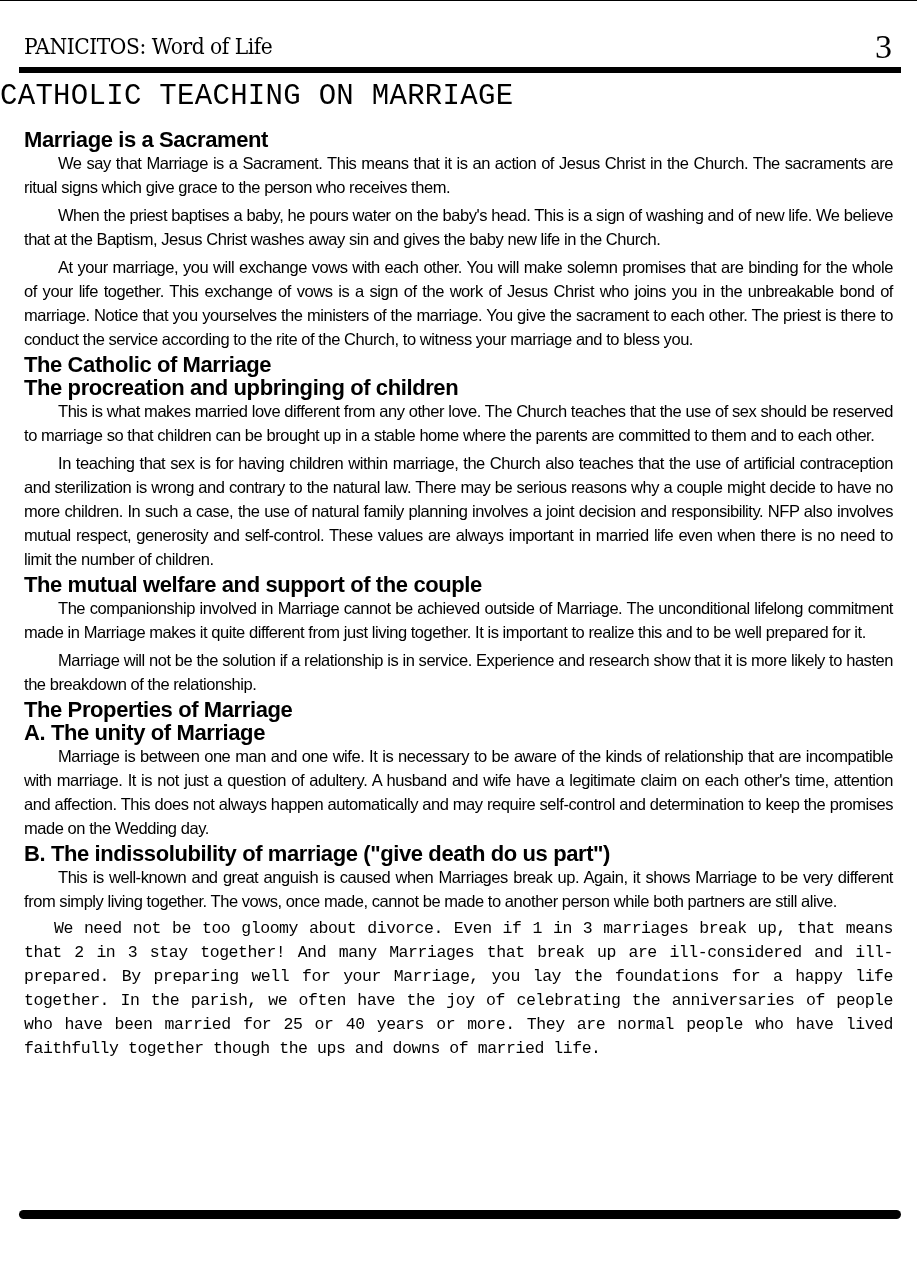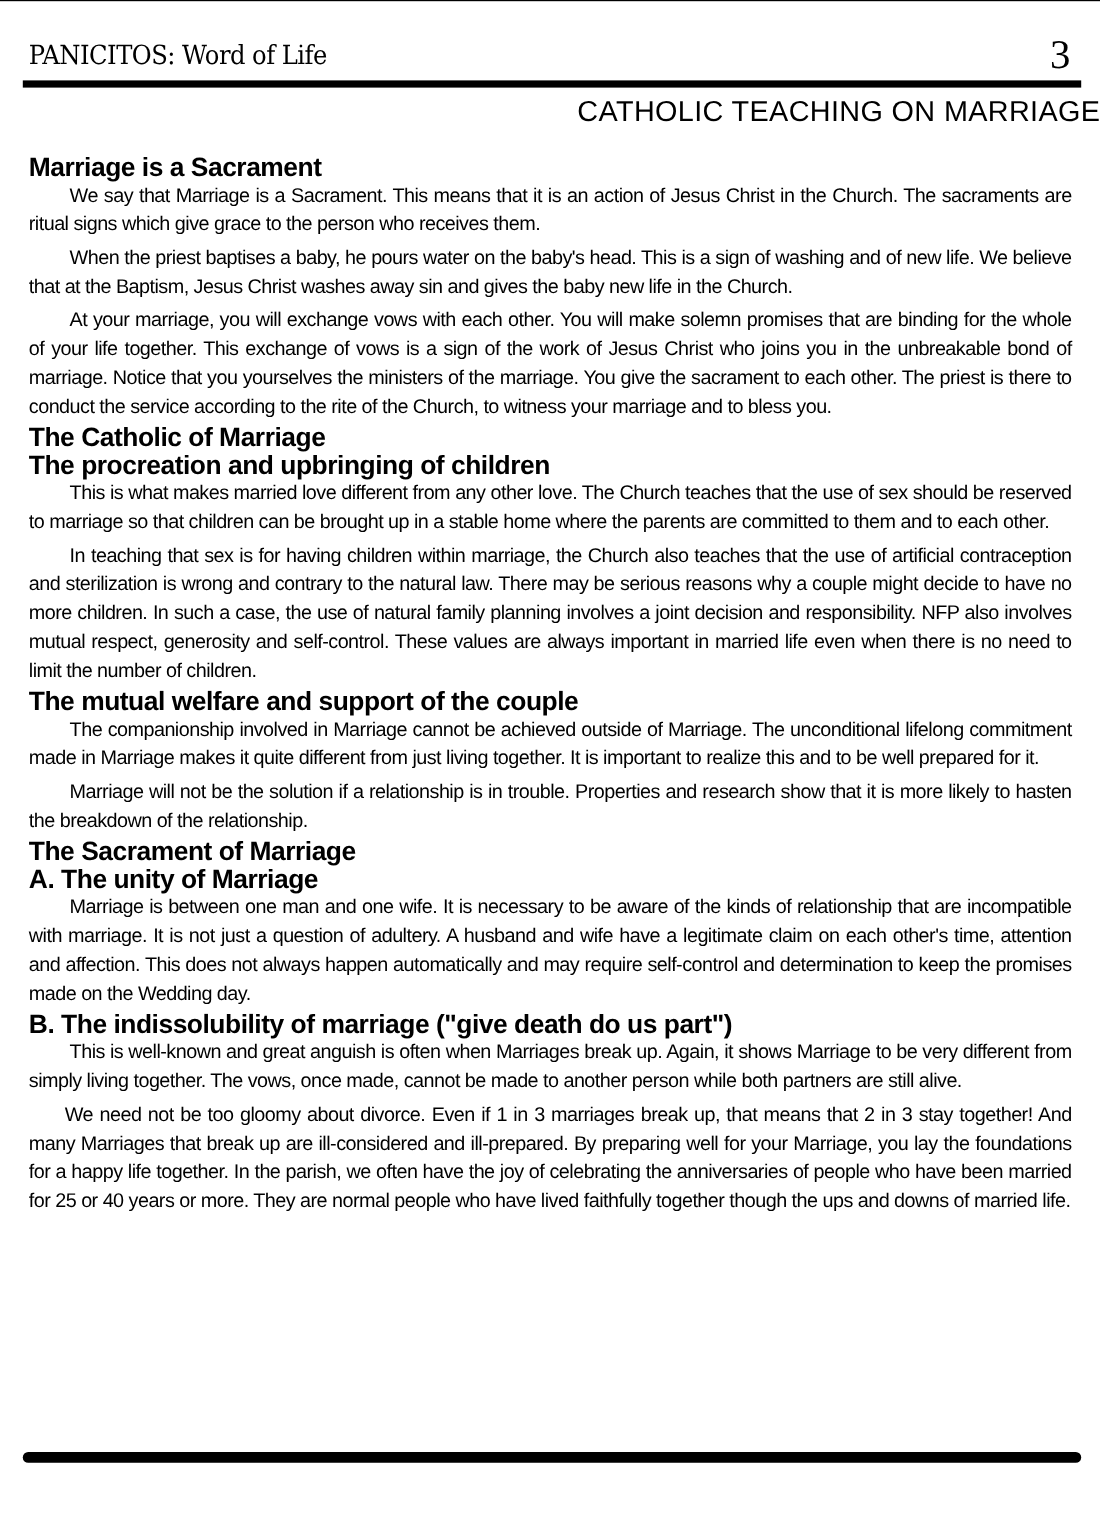--- a/index.html
+++ b/index.html
@@ -53,23 +53,23 @@
       top: 67px;
       width: 882px;
       height: 6px;
       background: #000;
     }
     .doc-title {
       position: absolute;
       left: 0;
       top: 80px;
       width: 917px;
-      text-align: right;
-      font-family: Liberation Sans, sans-serif;
-      font-size: 24px;
+      text-align: left;
+      font-family: Liberation Mono, monospace;
+      font-size: 29px;
       letter-spacing: 0.3px;
       white-space: nowrap;
     }
     .content {
       position: absolute;
       left: 24px;
       top: 128px;
       width: 869px;
       font-family: "Liberation Sans", sans-serif;
       font-size: 16.5px;
@@ -82,21 +82,21 @@
       font-weight: bold;
       line-height: 23px;
       letter-spacing: -0.4px;
     }
     .content p {
       margin: 0 0 4px 0;
       text-align: justify;
       text-indent: 34px;
     }
     .content p.tight { margin-bottom: 2px; }
-    .content p.last { text-indent: 30px; }
+    .content p.last { text-indent: 30px; font-family: Liberation Mono, monospace; }
     .bottom-rule {
       position: absolute;
       left: 19px;
       top: 1210px;
       width: 882px;
       height: 9px;
       background: #000;
       border-radius: 5px;
     }
   </style>
@@ -127,29 +127,29 @@
 
   <section>
     <h2>The procreation and upbringing of children</h2>
     <p>This is what makes married love different from any other love. The Church teaches that the use of sex should be reserved to marriage so that children can be brought up in a stable home where the parents are committed to them and to each other.</p>
     <p class="tight">In teaching that sex is for having children within marriage, the Church also teaches that the use of artificial contraception and sterilization is wrong and contrary to the natural law. There may be serious reasons why a couple might decide to have no more children. In such a case, the use of natural family planning involves a joint decision and responsibility. NFP also involves mutual respect, generosity and self-control. These values are always important in married life even when there is no need to limit the number of children.</p>
   </section>
 
   <section>
     <h2>The mutual welfare and support of the couple</h2>
     <p>The companionship involved in Marriage cannot be achieved outside of Marriage. The unconditional lifelong commitment made in Marriage makes it quite different from just living together. It is important to realize this and to be well prepared for it.</p>
-    <p class="tight">Marriage will not be the solution if a relationship is in trouble. Properties and research show that it is more likely to hasten the breakdown of the relationship.</p>
+    <p class="tight">Marriage will not be the solution if a relationship is in service. Experience and research show that it is more likely to hasten the breakdown of the relationship.</p>
   </section>
 
   <section>
-    <h2>The Sacrament of Marriage</h2>
+    <h2>The Properties of Marriage</h2>
     <h2>A. The unity of Marriage</h2>
     <p class="tight">Marriage is between one man and one wife. It is necessary to be aware of the kinds of relationship that are incompatible with marriage. It is not just a question of adultery. A husband and wife have a legitimate claim on each other's time, attention and affection. This does not always happen automatically and may require self-control and determination to keep the promises made on the Wedding day.</p>
   </section>
 
   <section>
     <h2>B. The indissolubility of marriage ("give death do us part")</h2>
-    <p>This is well-known and great anguish is often when Marriages break up. Again, it shows Marriage to be very different from simply living together. The vows, once made, cannot be made to another person while both partners are still alive.</p>
+    <p>This is well-known and great anguish is caused when Marriages break up. Again, it shows Marriage to be very different from simply living together. The vows, once made, cannot be made to another person while both partners are still alive.</p>
     <p class="last">We need not be too gloomy about divorce. Even if 1 in 3 marriages break up, that means that 2 in 3 stay together! And many Marriages that break up are ill-considered and ill-prepared. By preparing well for your Marriage, you lay the foundations for a happy life together. In the parish, we often have the joy of celebrating the anniversaries of people who have been married for 25 or 40 years or more. They are normal people who have lived faithfully together though the ups and downs of married life.</p>
   </section>
 </div>
 
 <div class="bottom-rule"></div>
 
 </body></html>

